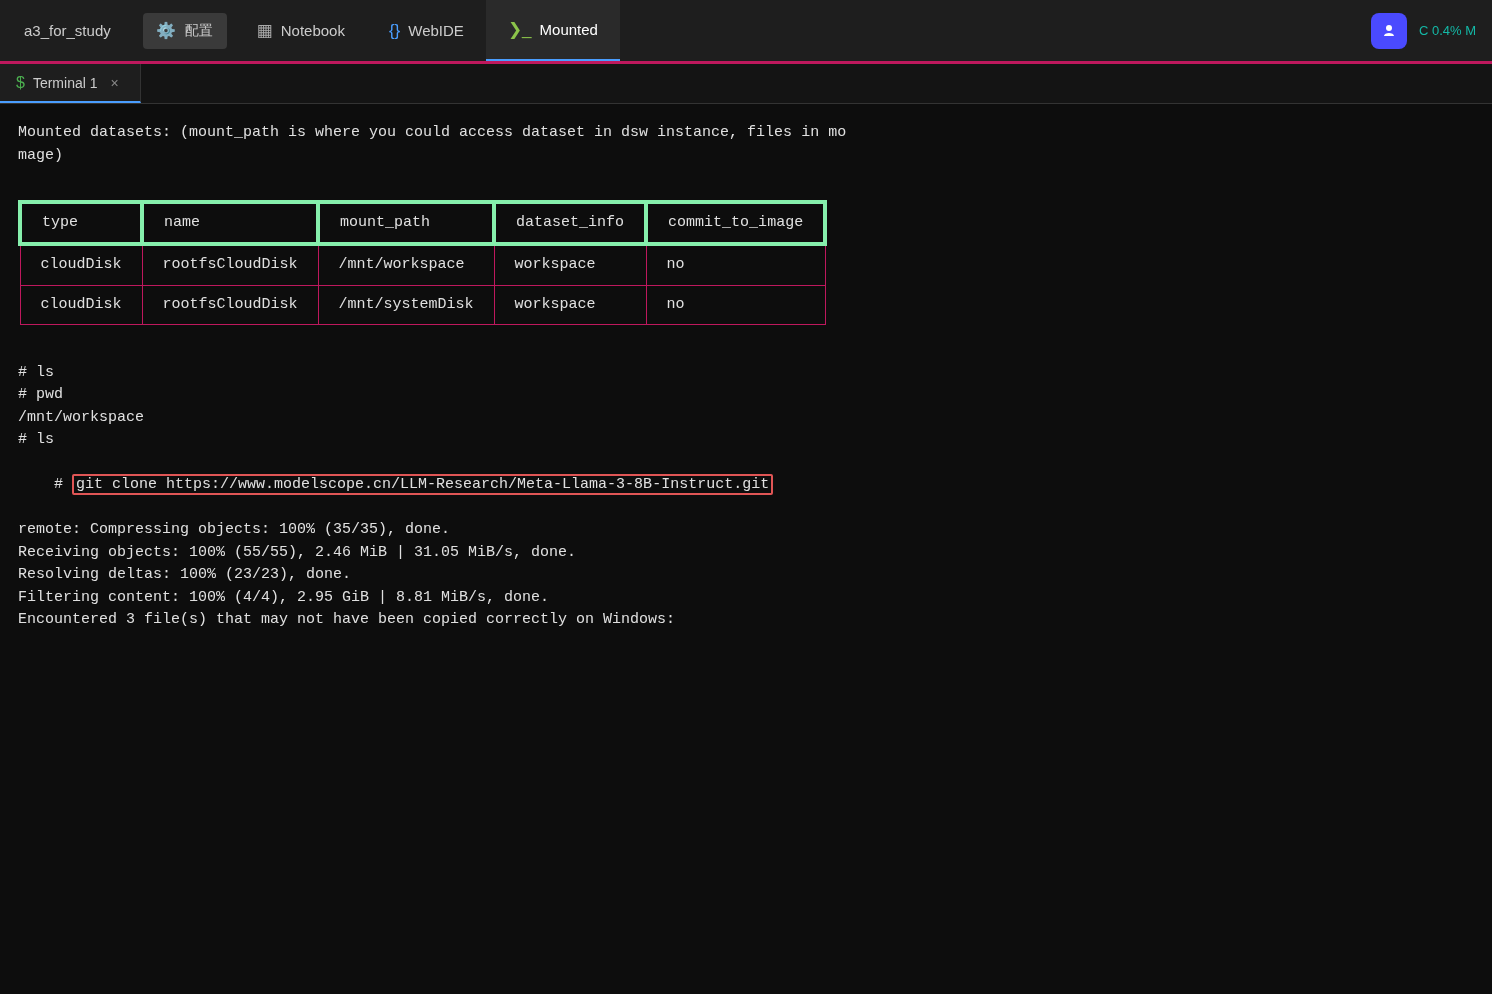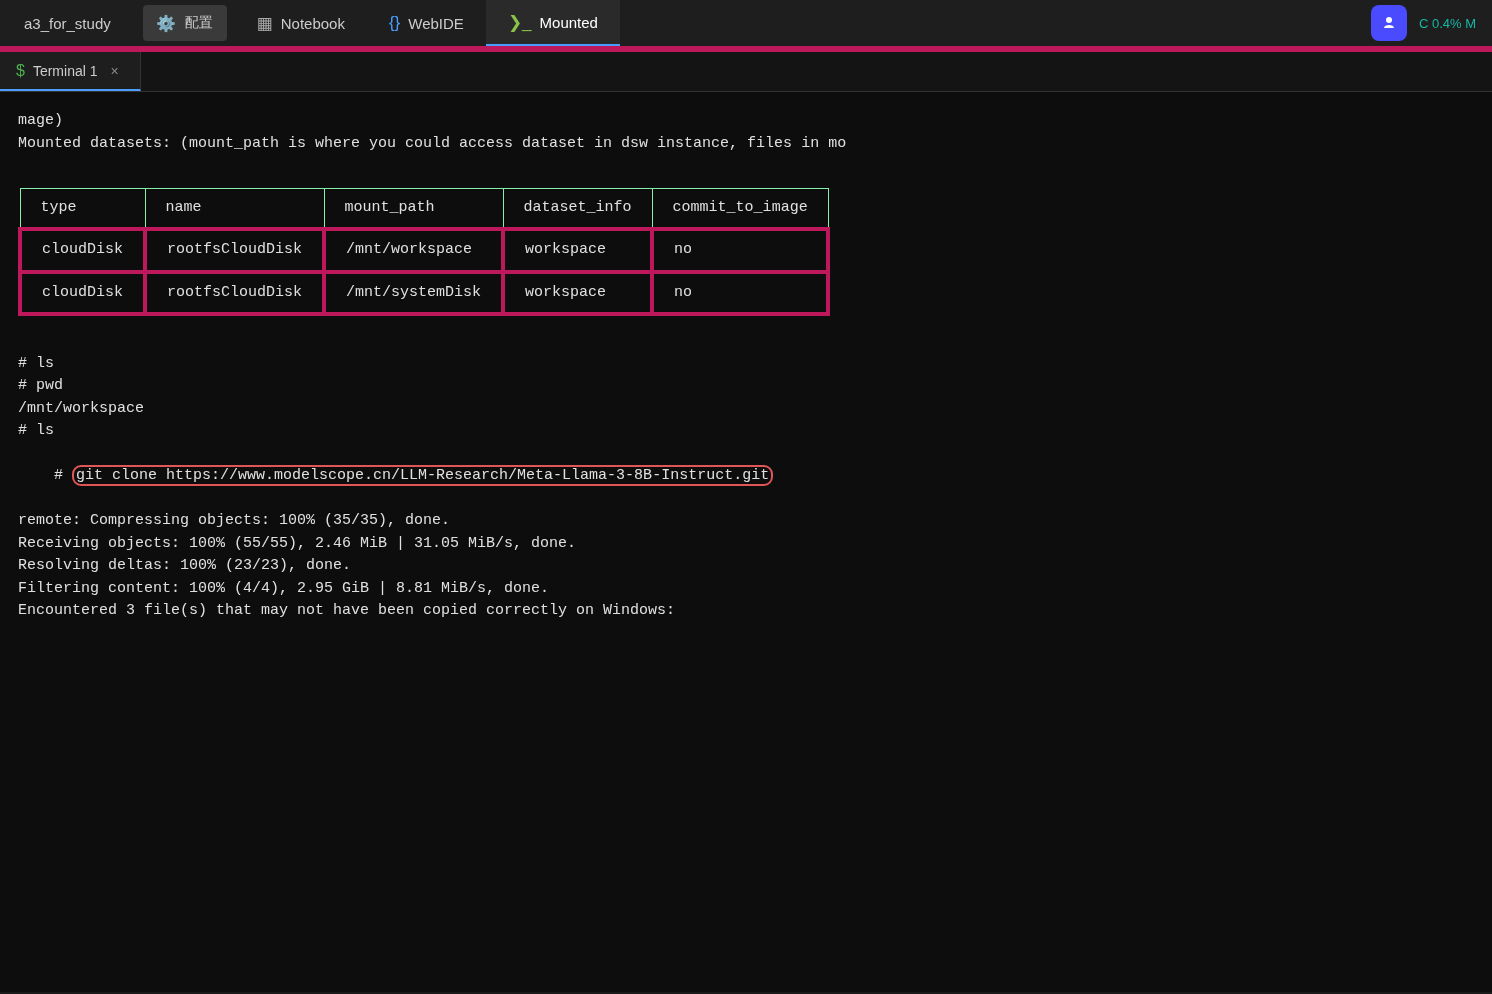--- a/index.html
+++ b/index.html
@@ -10,22 +10,22 @@
       width: 1492px;
       min-height: 994px;
       overflow: hidden;
     }
 
     
     .top-nav {
       display: flex;
       align-items: center;
       background: #1e1e1e;
-      height: 52px;
-      border-bottom: 6px solid #be185d;
+      height: 64px;
+      border-bottom: 3px solid #be185d;
       padding: 0 0 0 0;
     }
     .nav-project-name {
       color: #ccc;
       font-size: 15px;
       font-family: Arial, sans-serif;
       padding: 0 24px;
       font-weight: 400;
     }
     .nav-tab {
@@ -131,39 +131,39 @@
     }
     .terminal-line {
       white-space: pre;
       display: block;
     }
     .terminal-table {
       border-collapse: collapse;
       margin: 10px 0 14px 0;
     }
     .terminal-table td, .terminal-table th {
-      border: 4px solid #be185d;
+      border: 1px solid #be185d;
       padding: 8px 20px;
       font-family: 'Courier New', Courier, monospace;
       font-size: 15px;
       color: #e0e0e0;
       font-weight: normal;
       text-align: left;
       white-space: nowrap;
     }
     .terminal-table th {
-      border: 1px solid #86efac;
+      border: 4px solid #86efac;
     }
     .cmd-line {
       white-space: pre;
     }
     .highlighted-cmd {
       display: inline;
       border: 2px solid #e05555;
-      border-radius: 9px;
+      border-radius: 2px;
       padding: 0 2px;
     }
     .prompt {
       color: #e0e0e0;
     }
   </style>
 </head>
 <body>
 
 <div class="top-nav">
@@ -203,22 +203,22 @@
 
 <div class="terminal-tabbar">
   <div class="terminal-tab">
     <span class="terminal-tab-icon">$</span>
     <span>Terminal 1</span>
     <span class="terminal-tab-close">×</span>
   </div>
 </div>
 
 <div class="terminal-content">
+  <span class="terminal-line">Mounted datasets: (mount_path is where you could access dataset in dsw instance, files in mo</span>
   <span class="terminal-line">mage)</span>
-  <span class="terminal-line">Mounted datasets: (mount_path is where you could access dataset in dsw instance, files in mo</span>
   <br>
 
   <table class="terminal-table">
     <tbody>
         <tr>
       <th>type</th>
       <th>name</th>
       <th>mount_path</th>
       <th>dataset_info</th>
       <th>commit_to_image</th>

